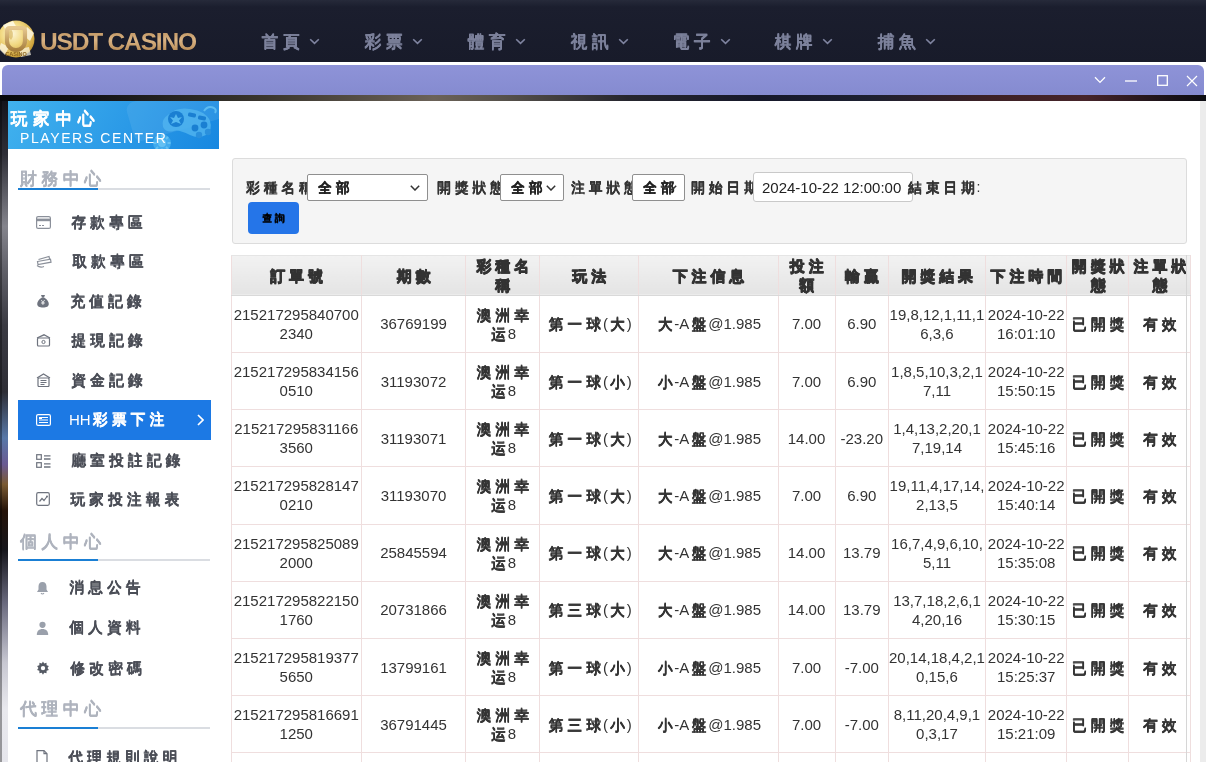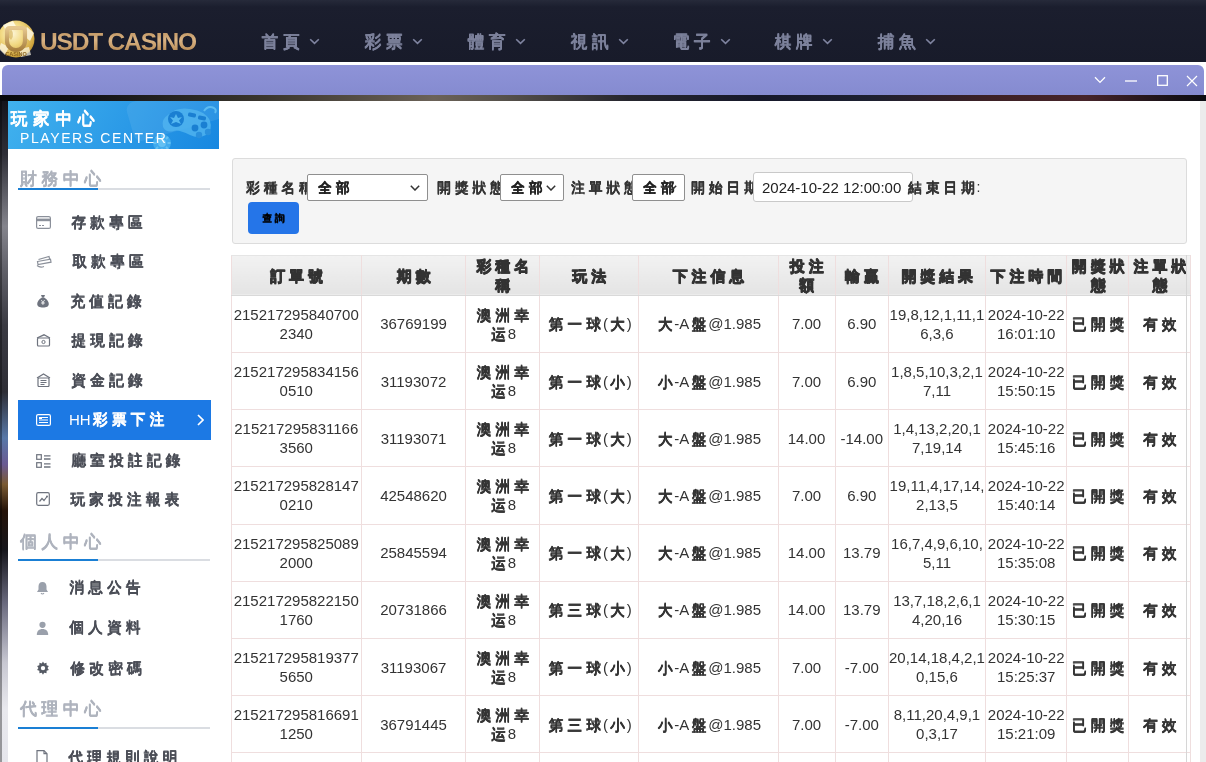--- a/index.html
+++ b/index.html
@@ -418,29 +418,29 @@
           <td><i class="c">已</i><i class="c">開</i><i class="c">獎</i></td>
           <td><i class="c">有</i><i class="c">效</i></td>
         </tr>
 <tr>
           <td>215217295831166<br>3560</td>
           <td>31193071</td>
           <td><i class="c">澳</i><i class="c">洲</i><i class="c">幸</i><i class="c">运</i>8</td>
           <td><i class="c">第</i><i class="c">一</i><i class="c">球</i>(<i class="c">大</i>)</td>
           <td><i class="c">大</i>-A<i class="c">盤</i>@1.985</td>
           <td>14.00</td>
-          <td>-14.00</td>
+          <td>-23.20</td>
           <td>1,4,13,2,20,1<br>7,19,14</td>
           <td>2024-10-22<br>15:45:16</td>
           <td><i class="c">已</i><i class="c">開</i><i class="c">獎</i></td>
           <td><i class="c">有</i><i class="c">效</i></td>
         </tr>
 <tr>
           <td>215217295828147<br>0210</td>
-          <td>42548620</td>
+          <td>31193070</td>
           <td><i class="c">澳</i><i class="c">洲</i><i class="c">幸</i><i class="c">运</i>8</td>
           <td><i class="c">第</i><i class="c">一</i><i class="c">球</i>(<i class="c">大</i>)</td>
           <td><i class="c">大</i>-A<i class="c">盤</i>@1.985</td>
           <td>7.00</td>
           <td>6.90</td>
           <td>19,11,4,17,14,<br>2,13,5</td>
           <td>2024-10-22<br>15:40:14</td>
           <td><i class="c">已</i><i class="c">開</i><i class="c">獎</i></td>
           <td><i class="c">有</i><i class="c">效</i></td>
         </tr>
@@ -465,21 +465,21 @@
           <td><i class="c">大</i>-A<i class="c">盤</i>@1.985</td>
           <td>14.00</td>
           <td>13.79</td>
           <td>13,7,18,2,6,1<br>4,20,16</td>
           <td>2024-10-22<br>15:30:15</td>
           <td><i class="c">已</i><i class="c">開</i><i class="c">獎</i></td>
           <td><i class="c">有</i><i class="c">效</i></td>
         </tr>
 <tr>
           <td>215217295819377<br>5650</td>
-          <td>31193067</td>
+          <td>13799161</td>
           <td><i class="c">澳</i><i class="c">洲</i><i class="c">幸</i><i class="c">运</i>8</td>
           <td><i class="c">第</i><i class="c">一</i><i class="c">球</i>(<i class="c">小</i>)</td>
           <td><i class="c">小</i>-A<i class="c">盤</i>@1.985</td>
           <td>7.00</td>
           <td>-7.00</td>
           <td>20,14,18,4,2,1<br>0,15,6</td>
           <td>2024-10-22<br>15:25:37</td>
           <td><i class="c">已</i><i class="c">開</i><i class="c">獎</i></td>
           <td><i class="c">有</i><i class="c">效</i></td>
         </tr>

